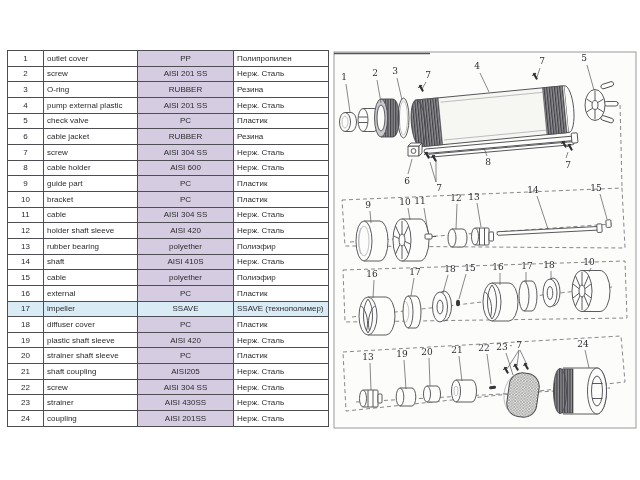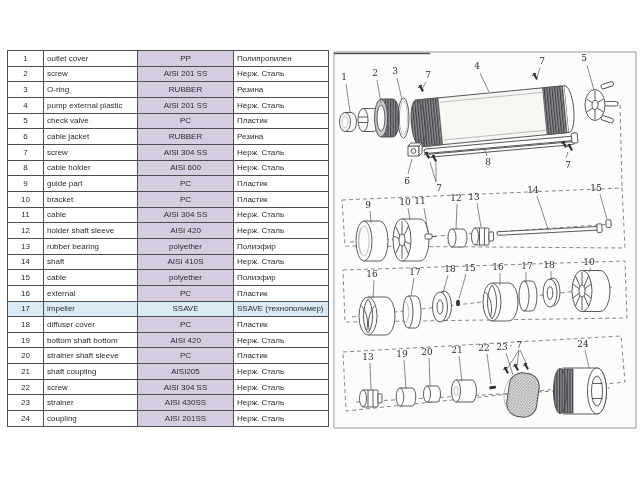--- a/index.html
+++ b/index.html
@@ -140,21 +140,21 @@
             <td class="c-ru">SSAVE (технополимер)</td>
           </tr>
           <tr>
             <td class="c-num">18</td>
             <td class="c-name">diffuser cover</td>
             <td class="c-mat">PC</td>
             <td class="c-ru">Пластик</td>
           </tr>
           <tr>
             <td class="c-num">19</td>
-            <td class="c-name">bottom shaft bottom</td>
+            <td class="c-name">plastic shaft sleeve</td>
             <td class="c-mat">AISI 420</td>
             <td class="c-ru">Нерж. Сталь</td>
           </tr>
           <tr>
             <td class="c-num">20</td>
             <td class="c-name">strainer shaft sleeve</td>
             <td class="c-mat">PC</td>
             <td class="c-ru">Пластик</td>
           </tr>
           <tr>

